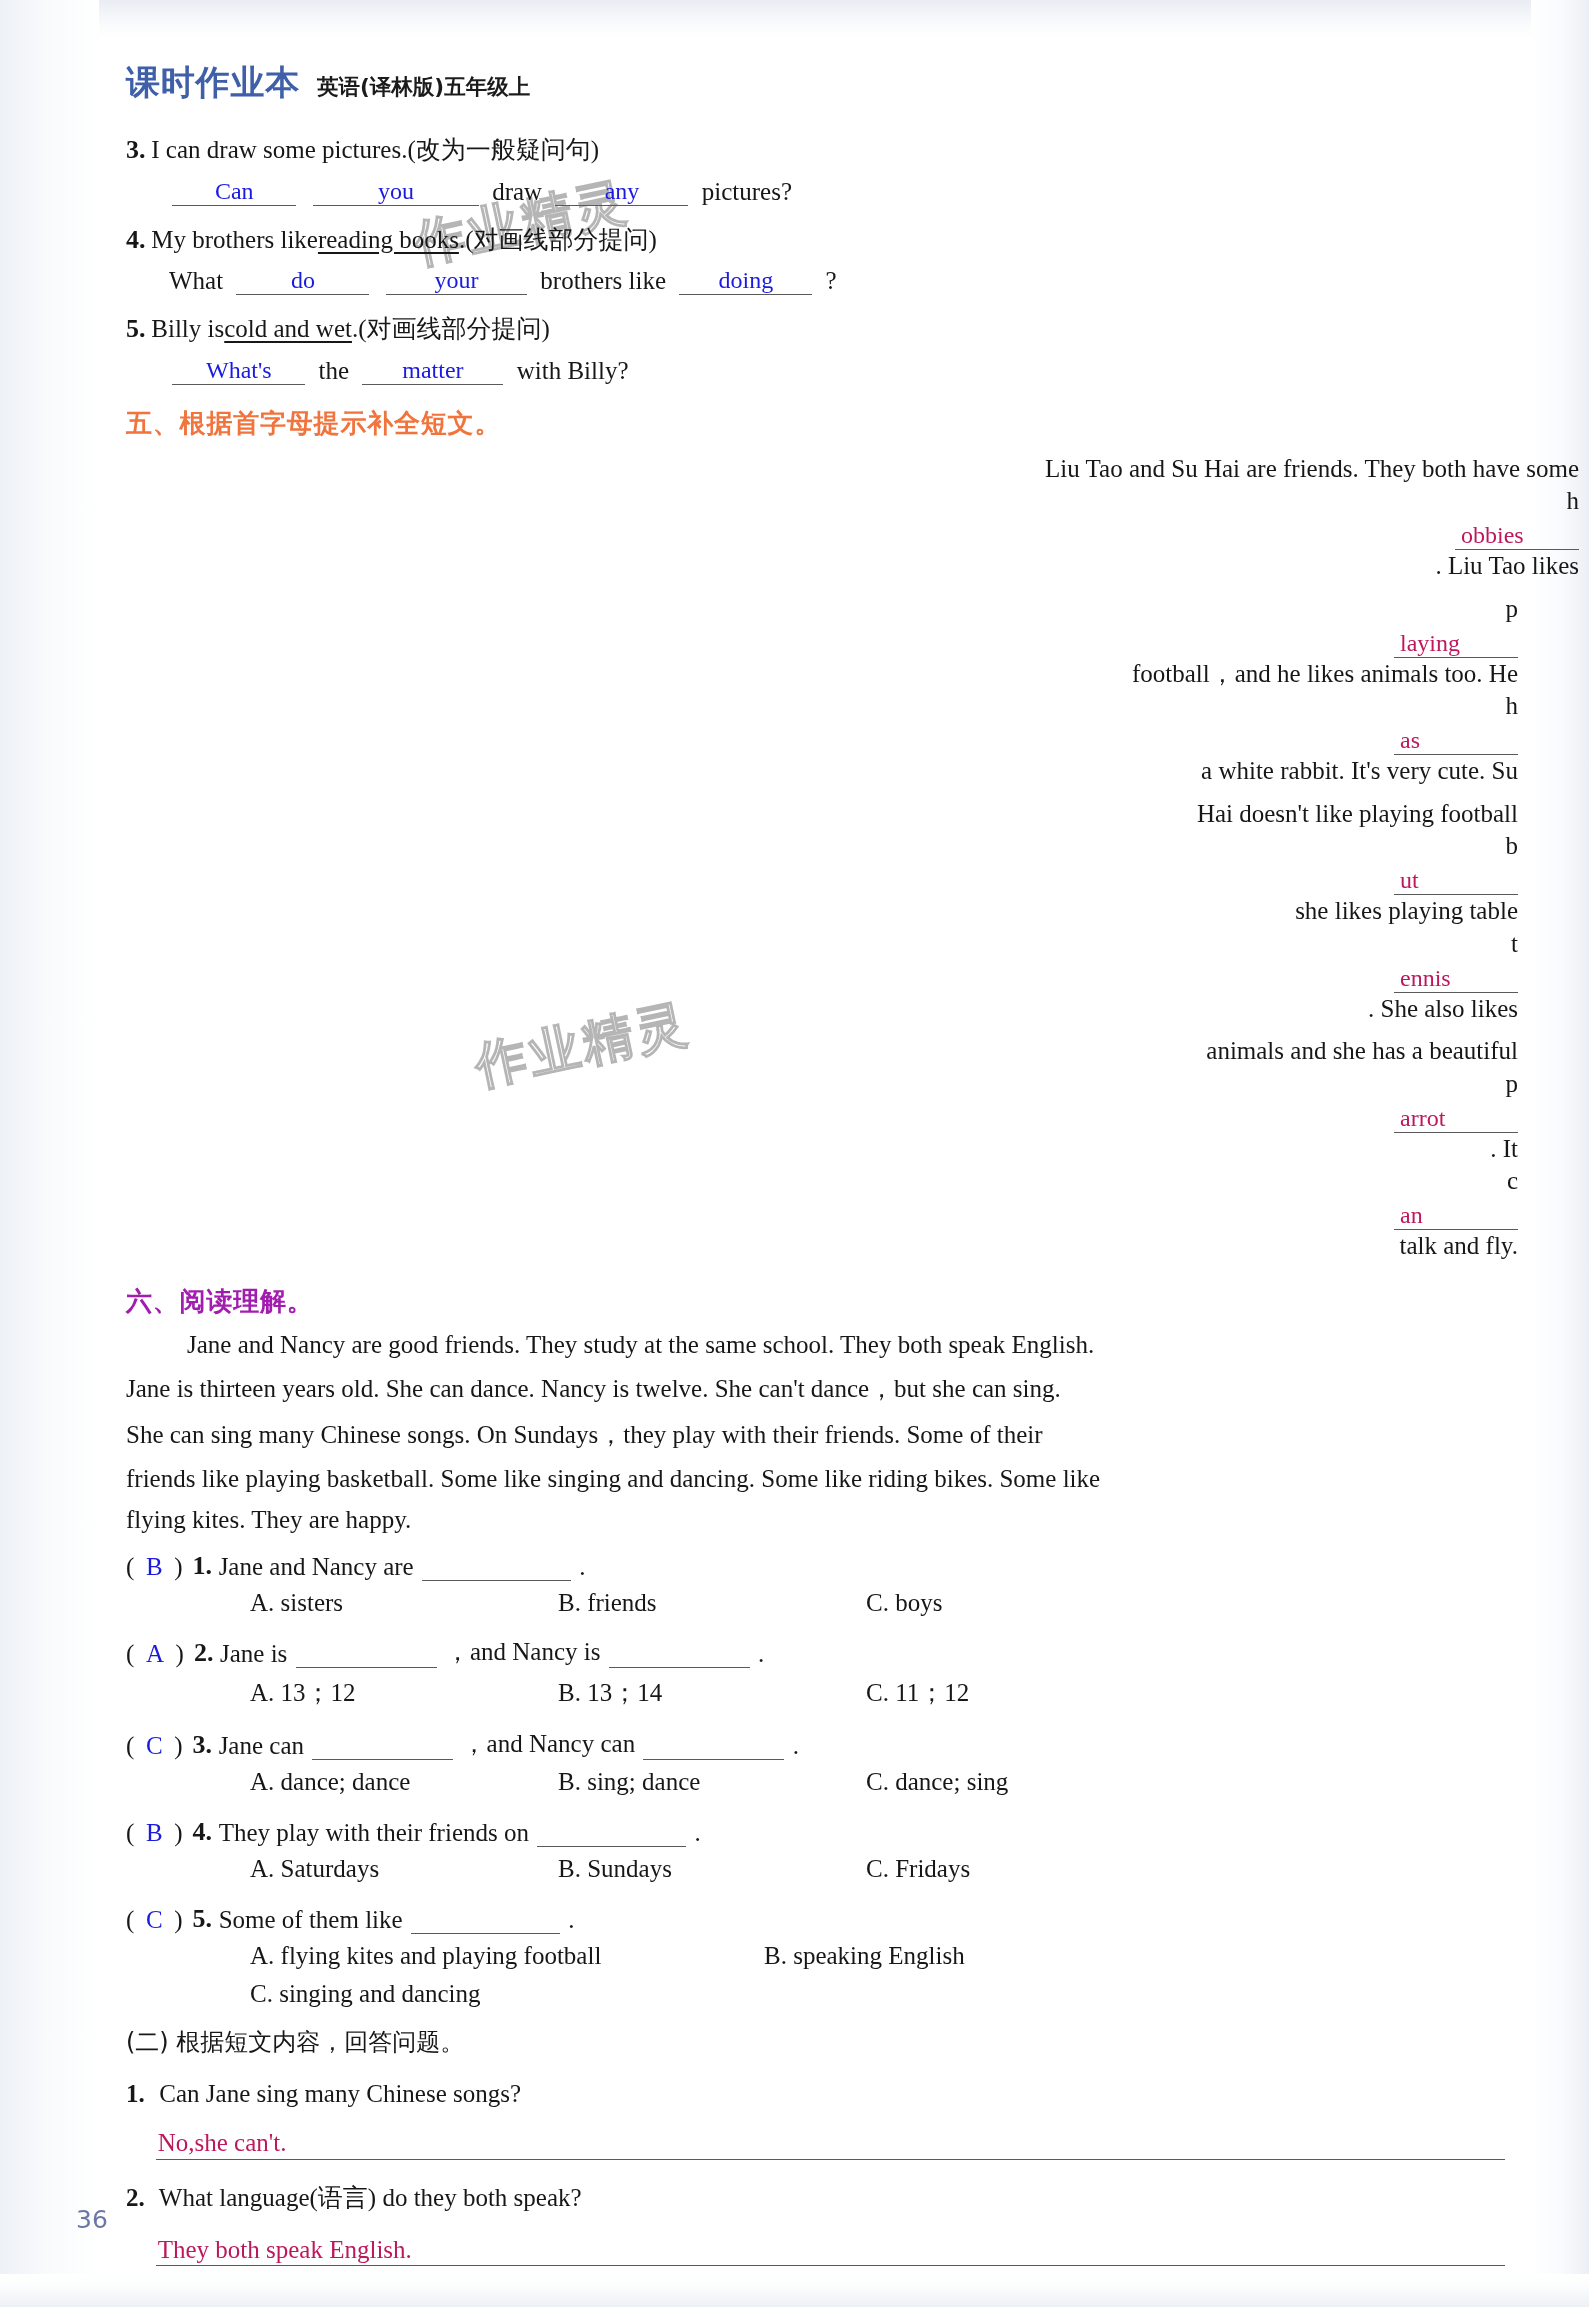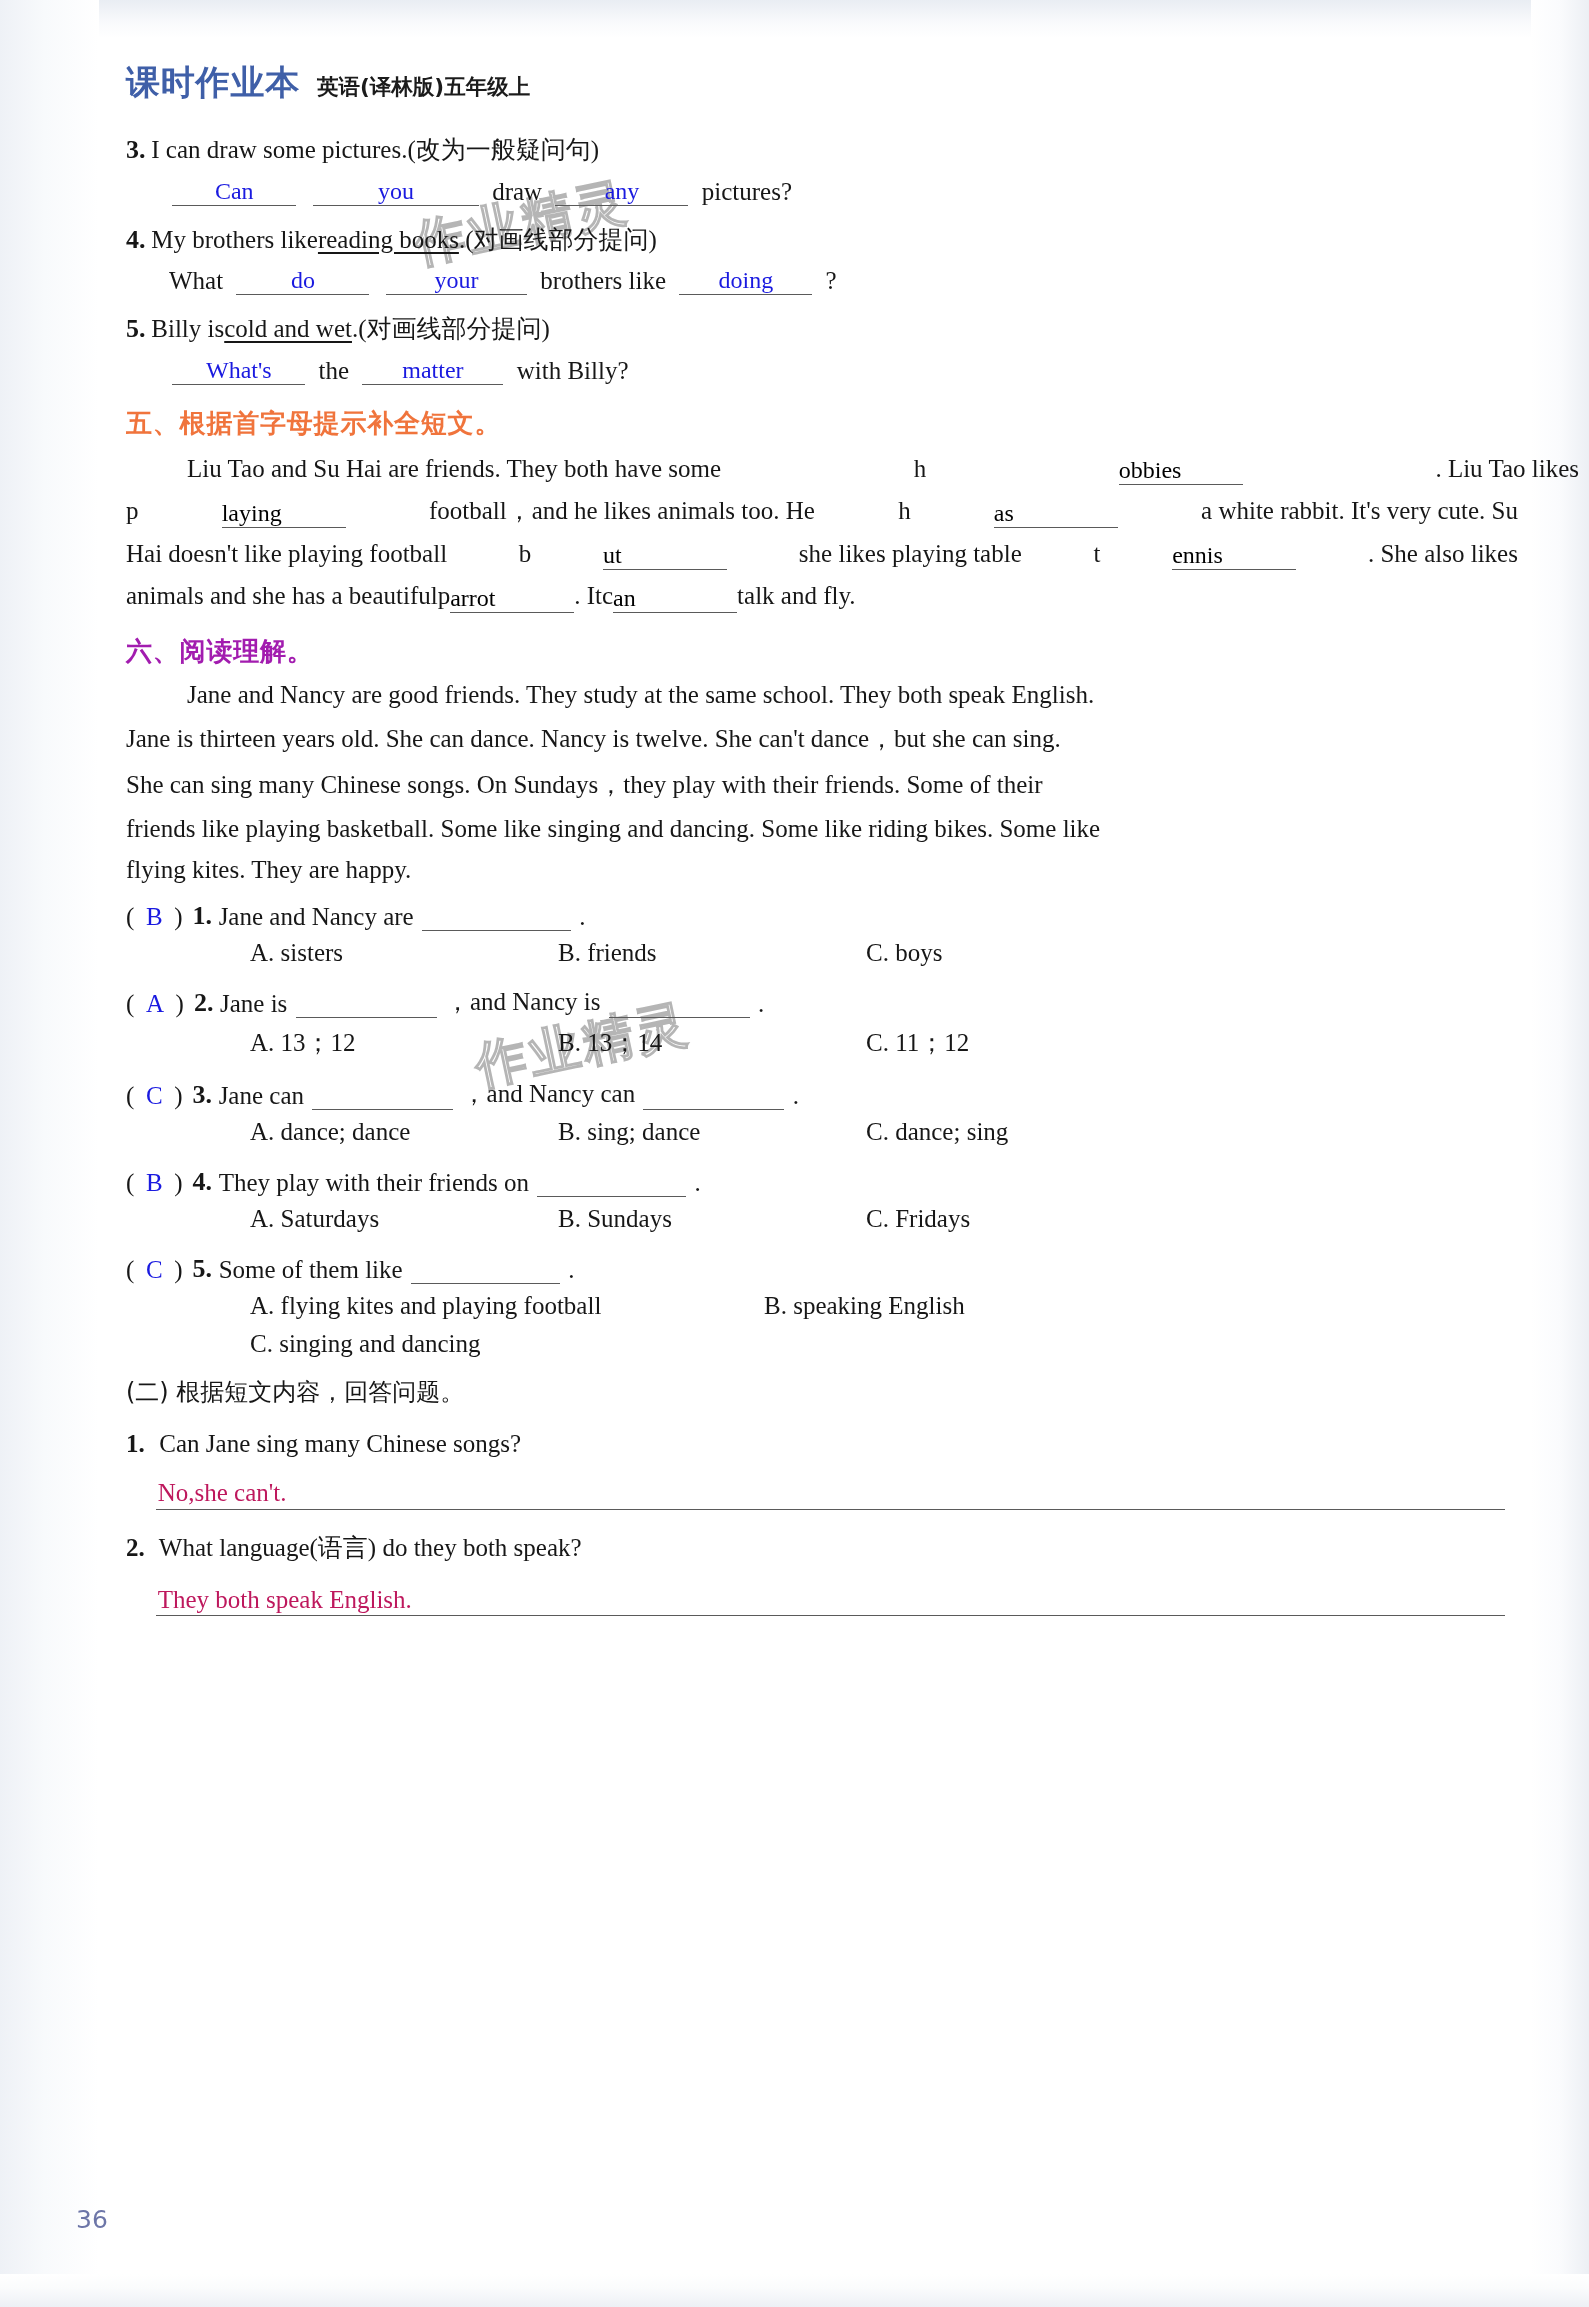--- a/index.html
+++ b/index.html
@@ -148,40 +148,41 @@
     line-height: 1.30;
     text-align: justify;
   }
   .cloze-line {
     display: flex;
     align-items: flex-end;
     justify-content: space-between;
     width: 100%;
     margin-bottom: 10px;
     white-space: nowrap;
+    flex-direction: column;
   }
   .cloze-line.indent { padding-left: 61px; }
   .cloze-line > span { display: inline-block; }
   .seed {               
     color: #171717;
   }
   
   .blank-seed {
     position: relative;
     display: inline-block;
     border-bottom: 1.7px solid #5a5a5a;
     height: 31.5px;
     vertical-align: bottom;
   }
   .blank-seed > .ink {
     position: absolute;
-    left: 0;
+    left: 6px;
     bottom: 1.7px;
     white-space: nowrap;
-    color: #000000;
+    color: #be185d;
     font-size: 24px;
     line-height: 1;
   }
 
   
   .passage-line {
     font-size: 25px;
     color: #171717;
     margin-bottom: 13.3px;
     display: flex;

